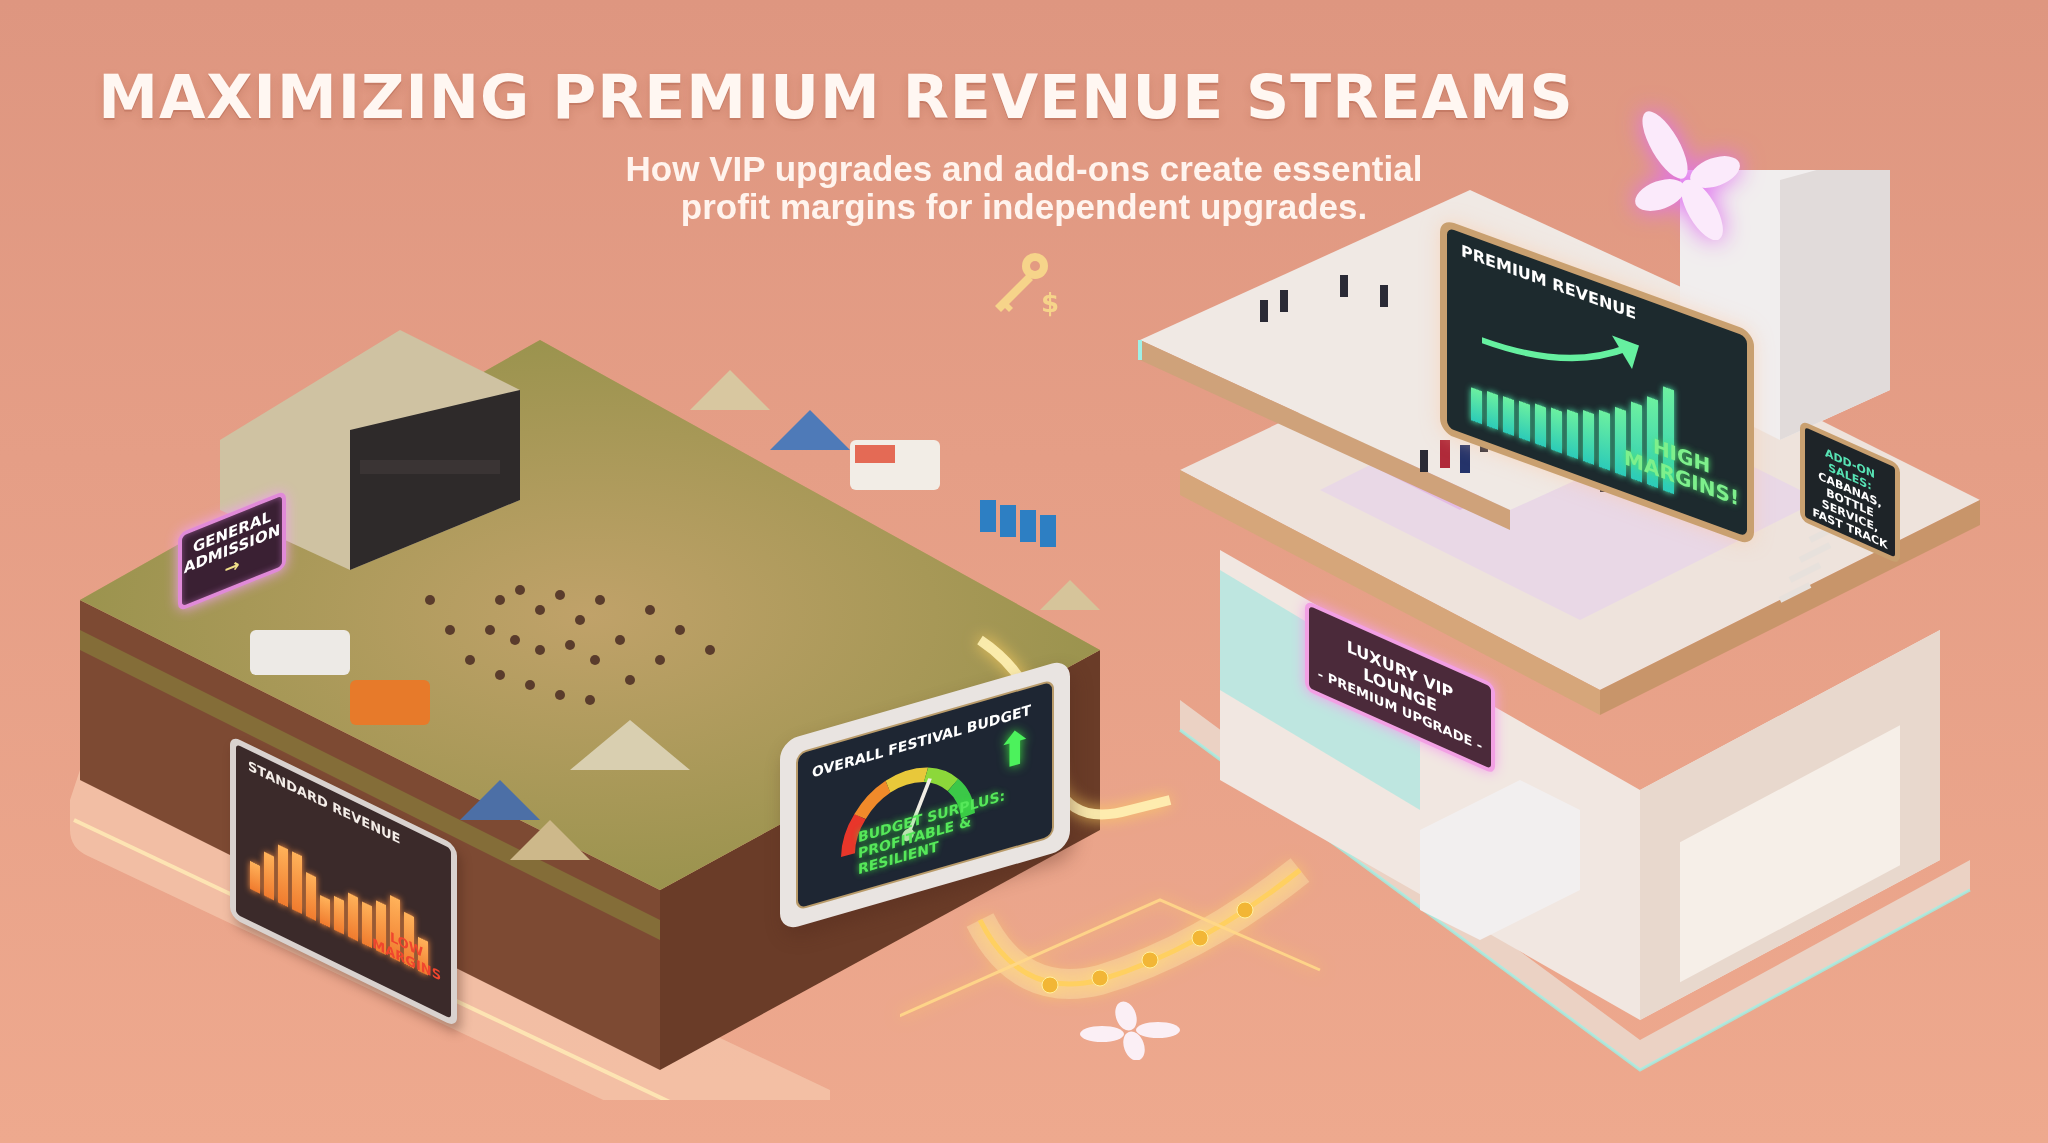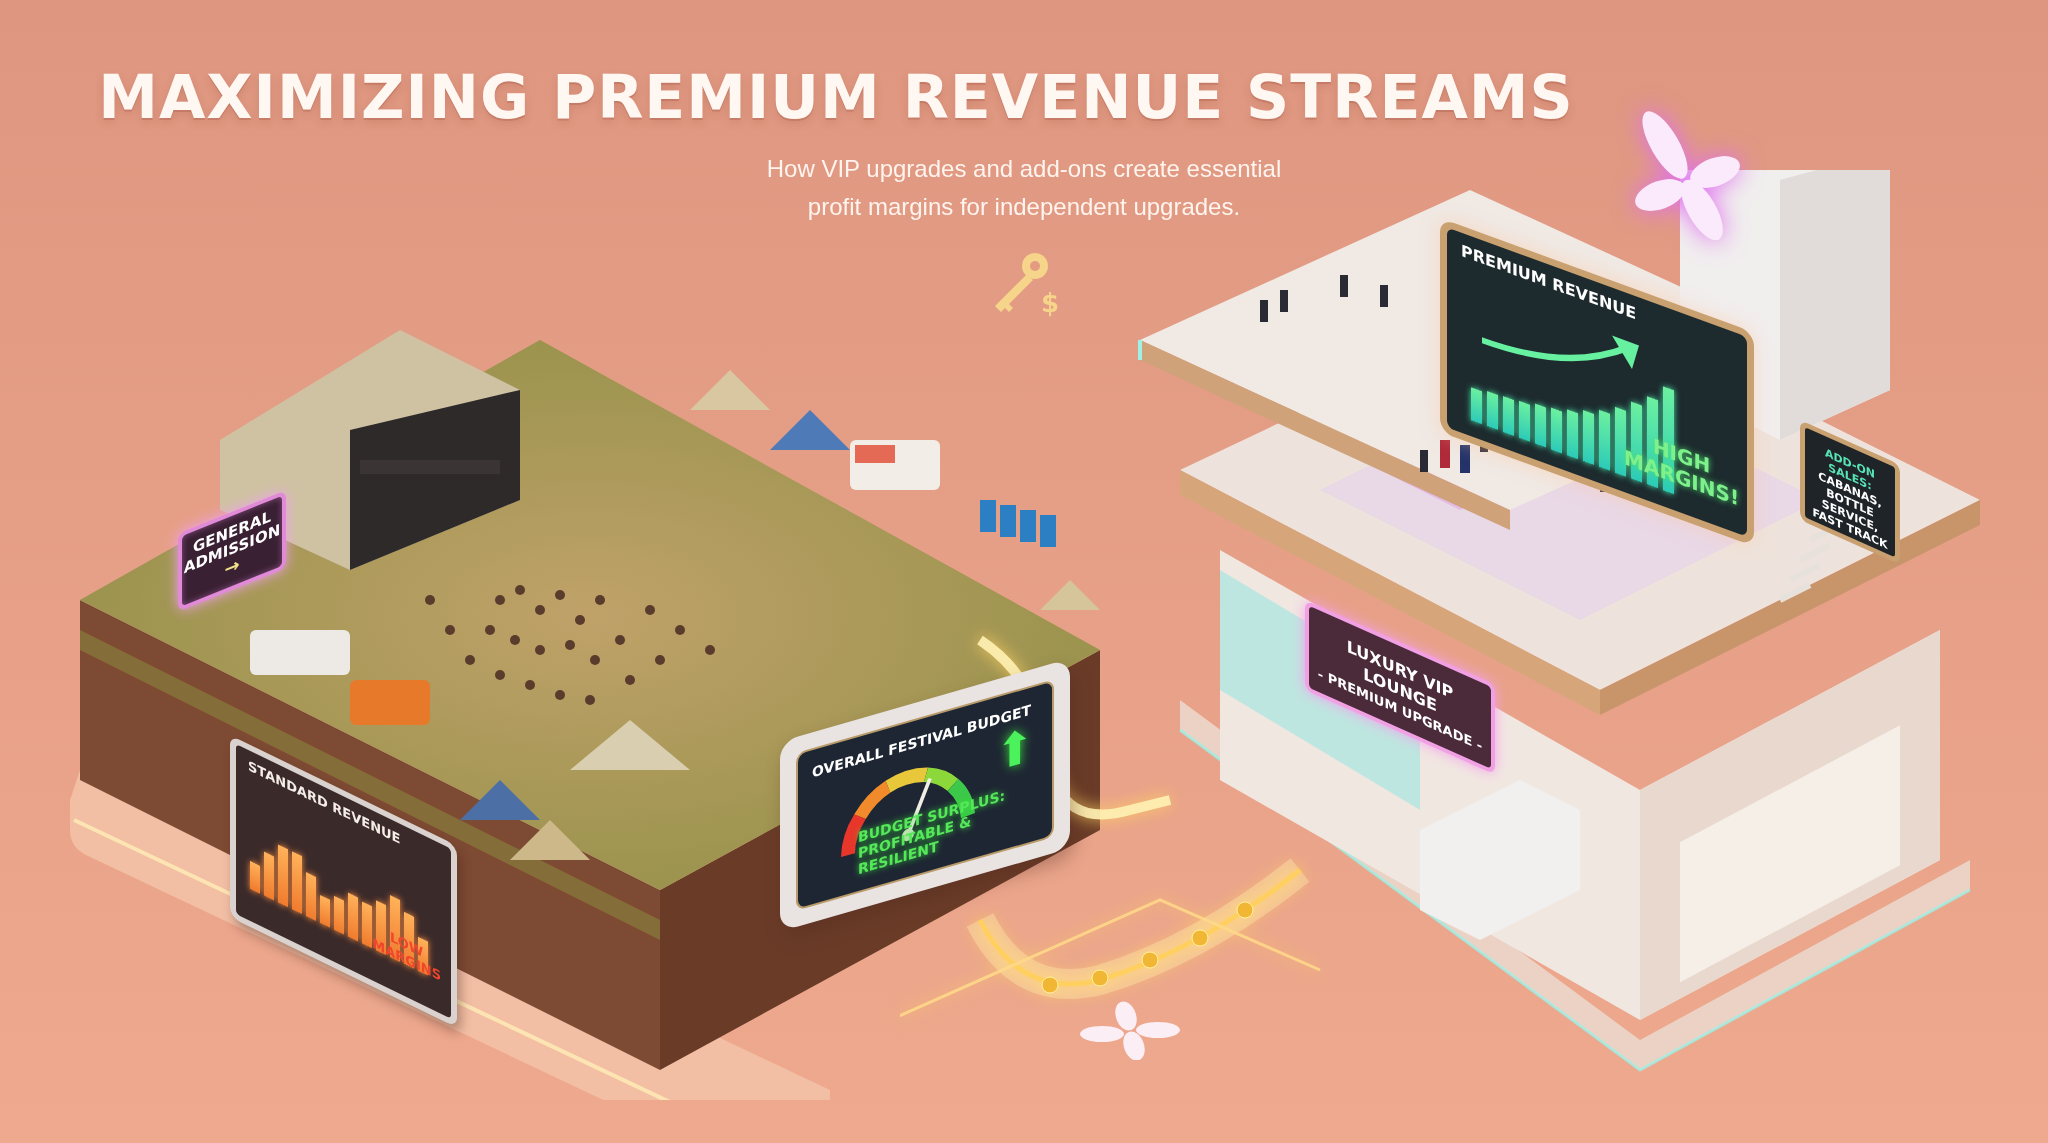--- a/index.html
+++ b/index.html
@@ -12,21 +12,21 @@
 
   
   .title {
     left:0; width:1672px; top:62px; text-align:center;
     font-family:"DejaVu Sans", sans-serif; font-weight:bold;
     font-size:60px; letter-spacing:1px; color:#FFF7F2;
     text-shadow: 0 2px 0 rgba(150,70,50,0.25), 0 4px 10px rgba(120,50,30,0.15);
   }
   .subtitle {
     left:0; width:2048px; top:150px; text-align:center;
-    font-family:"Liberation Sans", sans-serif; font-size:24px; line-height:38px; color:#FFF4EE;
+    font-family:"Liberation Sans", sans-serif; font-size:35px; line-height:38px; color:#FFF4EE;font-weight:bold;
   }
 
   
   .island-left { left:70px; top:300px; width:1150px; height:800px; }
   .island-left svg { width:100%; height:100%; }
 
   
   .building { left:1120px; top:170px; width:900px; height:920px; }
   .building svg { width:100%; height:100%; }
 

